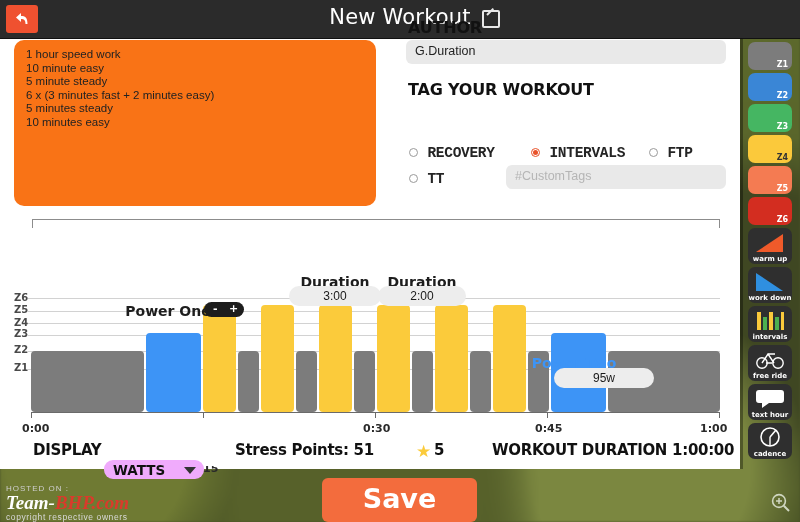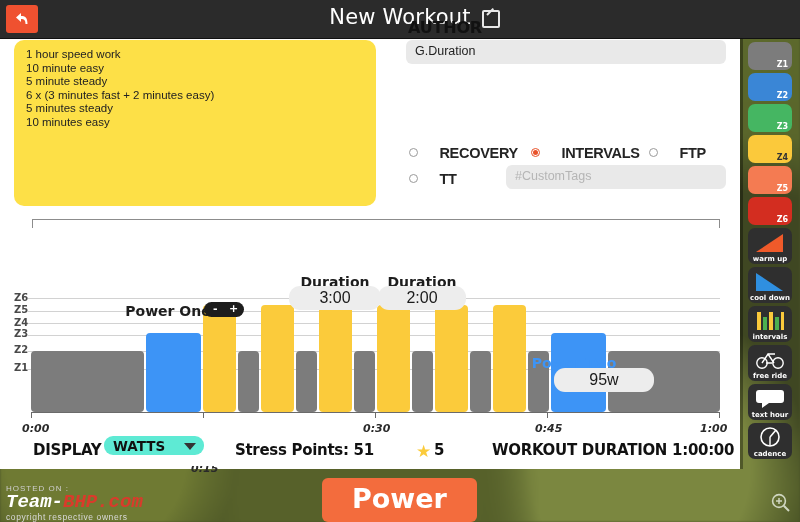--- a/index.html
+++ b/index.html
@@ -59,21 +59,21 @@
     background:rgba(0,0,0,.35);
   }
   
   .lbl{
     font-family:"DejaVu Sans", sans-serif;
     font-weight:bold;font-size:16px;color:#111;letter-spacing:-0.2px;
   }
   #desc-label{position:absolute;left:17px;top:18px;}
   .desc-box{
     position:absolute;left:14px;top:40px;width:362px;height:166px;
-    background:#fde047;border-radius:10px;
+    background:#f97316;border-radius:10px;
     padding:8px 12px;box-sizing:border-box;
     font-size:11.5px;line-height:13.6px;color:#222;
     white-space:pre-line;cursor:text;
   }
   
   #author-label{position:absolute;left:408px;top:18px;}
   .author-box{
     position:absolute;left:406px;top:40px;width:320px;height:24px;
     background:#e9e9e9;border-radius:6px;
     padding:4px 9px;box-sizing:border-box;
@@ -86,23 +86,23 @@
     display:inline-block;width:9px;height:9px;border-radius:50%;
     border:1px solid #9a9a9a;background:#fff;vertical-align:middle;
     box-sizing:border-box;margin-right:5px;cursor:pointer;
   }
   .radio.on{border-color:#e8522a;}
   .radio.on:after{
     content:"";display:block;width:5px;height:5px;border-radius:50%;
     background:#e8522a;margin:1px auto 0;
   }
   .radio-lbl{
-    font-family:Liberation Sans, sans-serif;
+    font-family:Liberation Mono, monospace;
     font-weight:bold;font-size:14.5px;color:#242424;vertical-align:middle;
-    letter-spacing:-0.3px;cursor:pointer;margin-left:12px;
+    letter-spacing:-0.3px;cursor:pointer;
   }
   .tagbox{
     position:absolute;left:506px;top:165px;width:220px;height:24px;
     background:#e9e9e9;border-radius:6px;
     padding:4px 9px;box-sizing:border-box;
     font-size:12.5px;color:#b5b5b5;cursor:text;
   }
   
   .sidebar{
     position:absolute;left:748px;top:42px;width:46px;height:425px;
@@ -145,32 +145,31 @@
     font-family:"DejaVu Sans", sans-serif;
   }
   .axis{
     position:absolute;left:31px;top:147px;width:689px;height:1px;background:#6a6a6a;
   }
   .tick{position:absolute;top:147px;width:1px;height:6px;background:#6a6a6a;}
   .xlab{
     position:absolute;top:157px;
     font-size:11px;font-weight:bold;color:#2a2a2a;
     font-family:"DejaVu Sans", sans-serif;
-    font-style:italic;
   }
   .bar{
     position:absolute;bottom:18px;border-radius:4px;cursor:pointer;
   }
   .bar.gray{background:#7c7c7c;}
   .bar.blue{background:#3d94f6;}
   .bar.yellow{background:#fbcb3b;}
   
   .pill{
     position:absolute;background:#ededed;border-radius:11px;
-    text-align:center;font-size:16px;color:#1a1a1a;
+    text-align:center;font-size:12px;color:#1a1a1a;
     padding:3px 0;cursor:text;
   }
   .pill-cap{
     position:absolute;text-align:center;
     font-size:14px;font-weight:bold;color:#1d1d1d;
     font-family:"DejaVu Sans", sans-serif;
   }
   .pill-cap.blue{color:#3d94f6;}
   .stepper{
     position:absolute;width:40px;height:15px;background:#1d1d1d;border-radius:8px;
@@ -184,22 +183,22 @@
   .statusbar{
     position:absolute;left:0;top:434px;width:740px;height:32px;
     background:#fff;
   }
   .st{
     position:absolute;
     font-family:"DejaVu Sans", sans-serif;
     font-weight:bold;color:#111;font-size:15px;letter-spacing:-0.3px;
   }
   .selectbox{
-    position:absolute;left:104px;top:436px;width:100px;height:19px;
-    background:#5eead4;border-radius:9px;cursor:pointer;
+    position:absolute;left:104px;top:460px;width:100px;height:19px;
+    background:#f0abfc;border-radius:9px;cursor:pointer;
   }
   .selectbox .sv{
     position:absolute;left:9px;top:2px;font-size:13.5px;font-weight:bold;color:#111;
     font-family:"DejaVu Sans", sans-serif;
   }
   .selectbox .cv{
     position:absolute;right:8px;top:7px;
     width:0;height:0;border-left:6px solid transparent;
     border-right:6px solid transparent;border-top:7px solid #333;
   }
@@ -214,21 +213,21 @@
   }
   .save-btn span{
     position:absolute;left:0;top:5px;width:155px;text-align:center;
     color:#fff;font-size:27px;font-weight:bold;
     font-family:"DejaVu Sans", sans-serif;
   }
   
   .wm{position:absolute;left:6px;top:484px;}
   .wm .wm1{font-size:8px;color:#cfcfcf;letter-spacing:1px;}
   .wm .wm2{font-size:19px;font-weight:bold;font-style:italic;color:#fff;
-           font-family:Liberation Mono, monospace;line-height:19px;}
+           font-family:Liberation Serif, serif;line-height:19px;}
   .wm .wm2 i{color:#d93b2b;font-style:italic;}
   .wm .wm3{font-size:8.5px;color:#d9d9d9;letter-spacing:.6px;}
   .magnifier{
     position:absolute;left:770px;top:492px;width:22px;height:22px;cursor:pointer;
   }
 </style>
 </head>
 <body>
 
 <div class="backdrop"></div>
@@ -251,20 +250,21 @@
   <div class="desc-box">1 hour speed work
 10 minute easy
 5 minute steady
 6 x (3 minutes fast + 2 minutes easy)
 5 minutes steady
 10 minutes easy</div>
 
   <div class="lbl" id="author-label">AUTHOR</div>
   <div class="author-box">G.Duration</div>
 
+  <div class="lbl" id="tag-label">TAG YOUR WORKOUT</div>
 
   <div class="radio-row" style="left:409px;top:143px;">
     <span class="radio"></span>
     <span class="radio-lbl">RECOVERY</span>
   </div>
   <div class="radio-row" style="left:531px;top:143px;">
     <span class="radio on"></span>
     <span class="radio-lbl">INTERVALS</span>
   </div>
   <div class="radio-row" style="left:649px;top:143px;">
@@ -300,21 +300,21 @@
     <div class="tool">
       <svg width="30" height="22" viewBox="0 0 30 22">
         <path d="M1 21 L28 3 L28 21 Z" fill="#f05a2a"></path>
       </svg>
       <span>warm up</span>
     </div>
     <div class="tool">
       <svg width="30" height="22" viewBox="0 0 30 22">
         <path d="M1 3 L28 21 L1 21 Z" fill="#2f8fe0"></path>
       </svg>
-      <span>cool down</span>
+      <span>work down</span>
     </div>
     <div class="tool">
       <svg width="30" height="22" viewBox="0 0 30 22">
         <rect x="2" y="3" width="4" height="18" fill="#fbc93b"></rect>
         <rect x="8" y="8" width="4" height="13" fill="#4caf50"></rect>
         <rect x="14" y="3" width="4" height="18" fill="#fbc93b"></rect>
         <rect x="20" y="8" width="4" height="13" fill="#4caf50"></rect>
         <rect x="26" y="3" width="3" height="18" fill="#fbc93b"></rect>
       </svg>
       <span>intervals</span>
@@ -414,21 +414,21 @@
     <div class="cv"></div>
   </div>
   <div class="st" style="left:235px;top:441px;text-align:center;">Stress Points: 51</div>
   <div class="star">★</div>
   <div class="st" style="left:434px;top:441px;">5</div>
   <div class="st" style="left:492px;top:441px;">WORKOUT DURATION 1:00:00</div>
 
 </div>
 
 <div class="save-btn">
-  <span>Power</span>
+  <span>Save</span>
 </div>
 
 <div class="wm">
   <div class="wm1">HOSTED ON :</div>
   <div class="wm2"><span>Team-</span><i>BHP.com</i></div>
   <div class="wm3">copyright respective owners</div>
 </div>
 
 <svg class="magnifier" viewBox="0 0 22 22">
   <circle cx="9" cy="9" r="6.4" fill="none" stroke="#cfd6c0" stroke-width="1.6"></circle>

